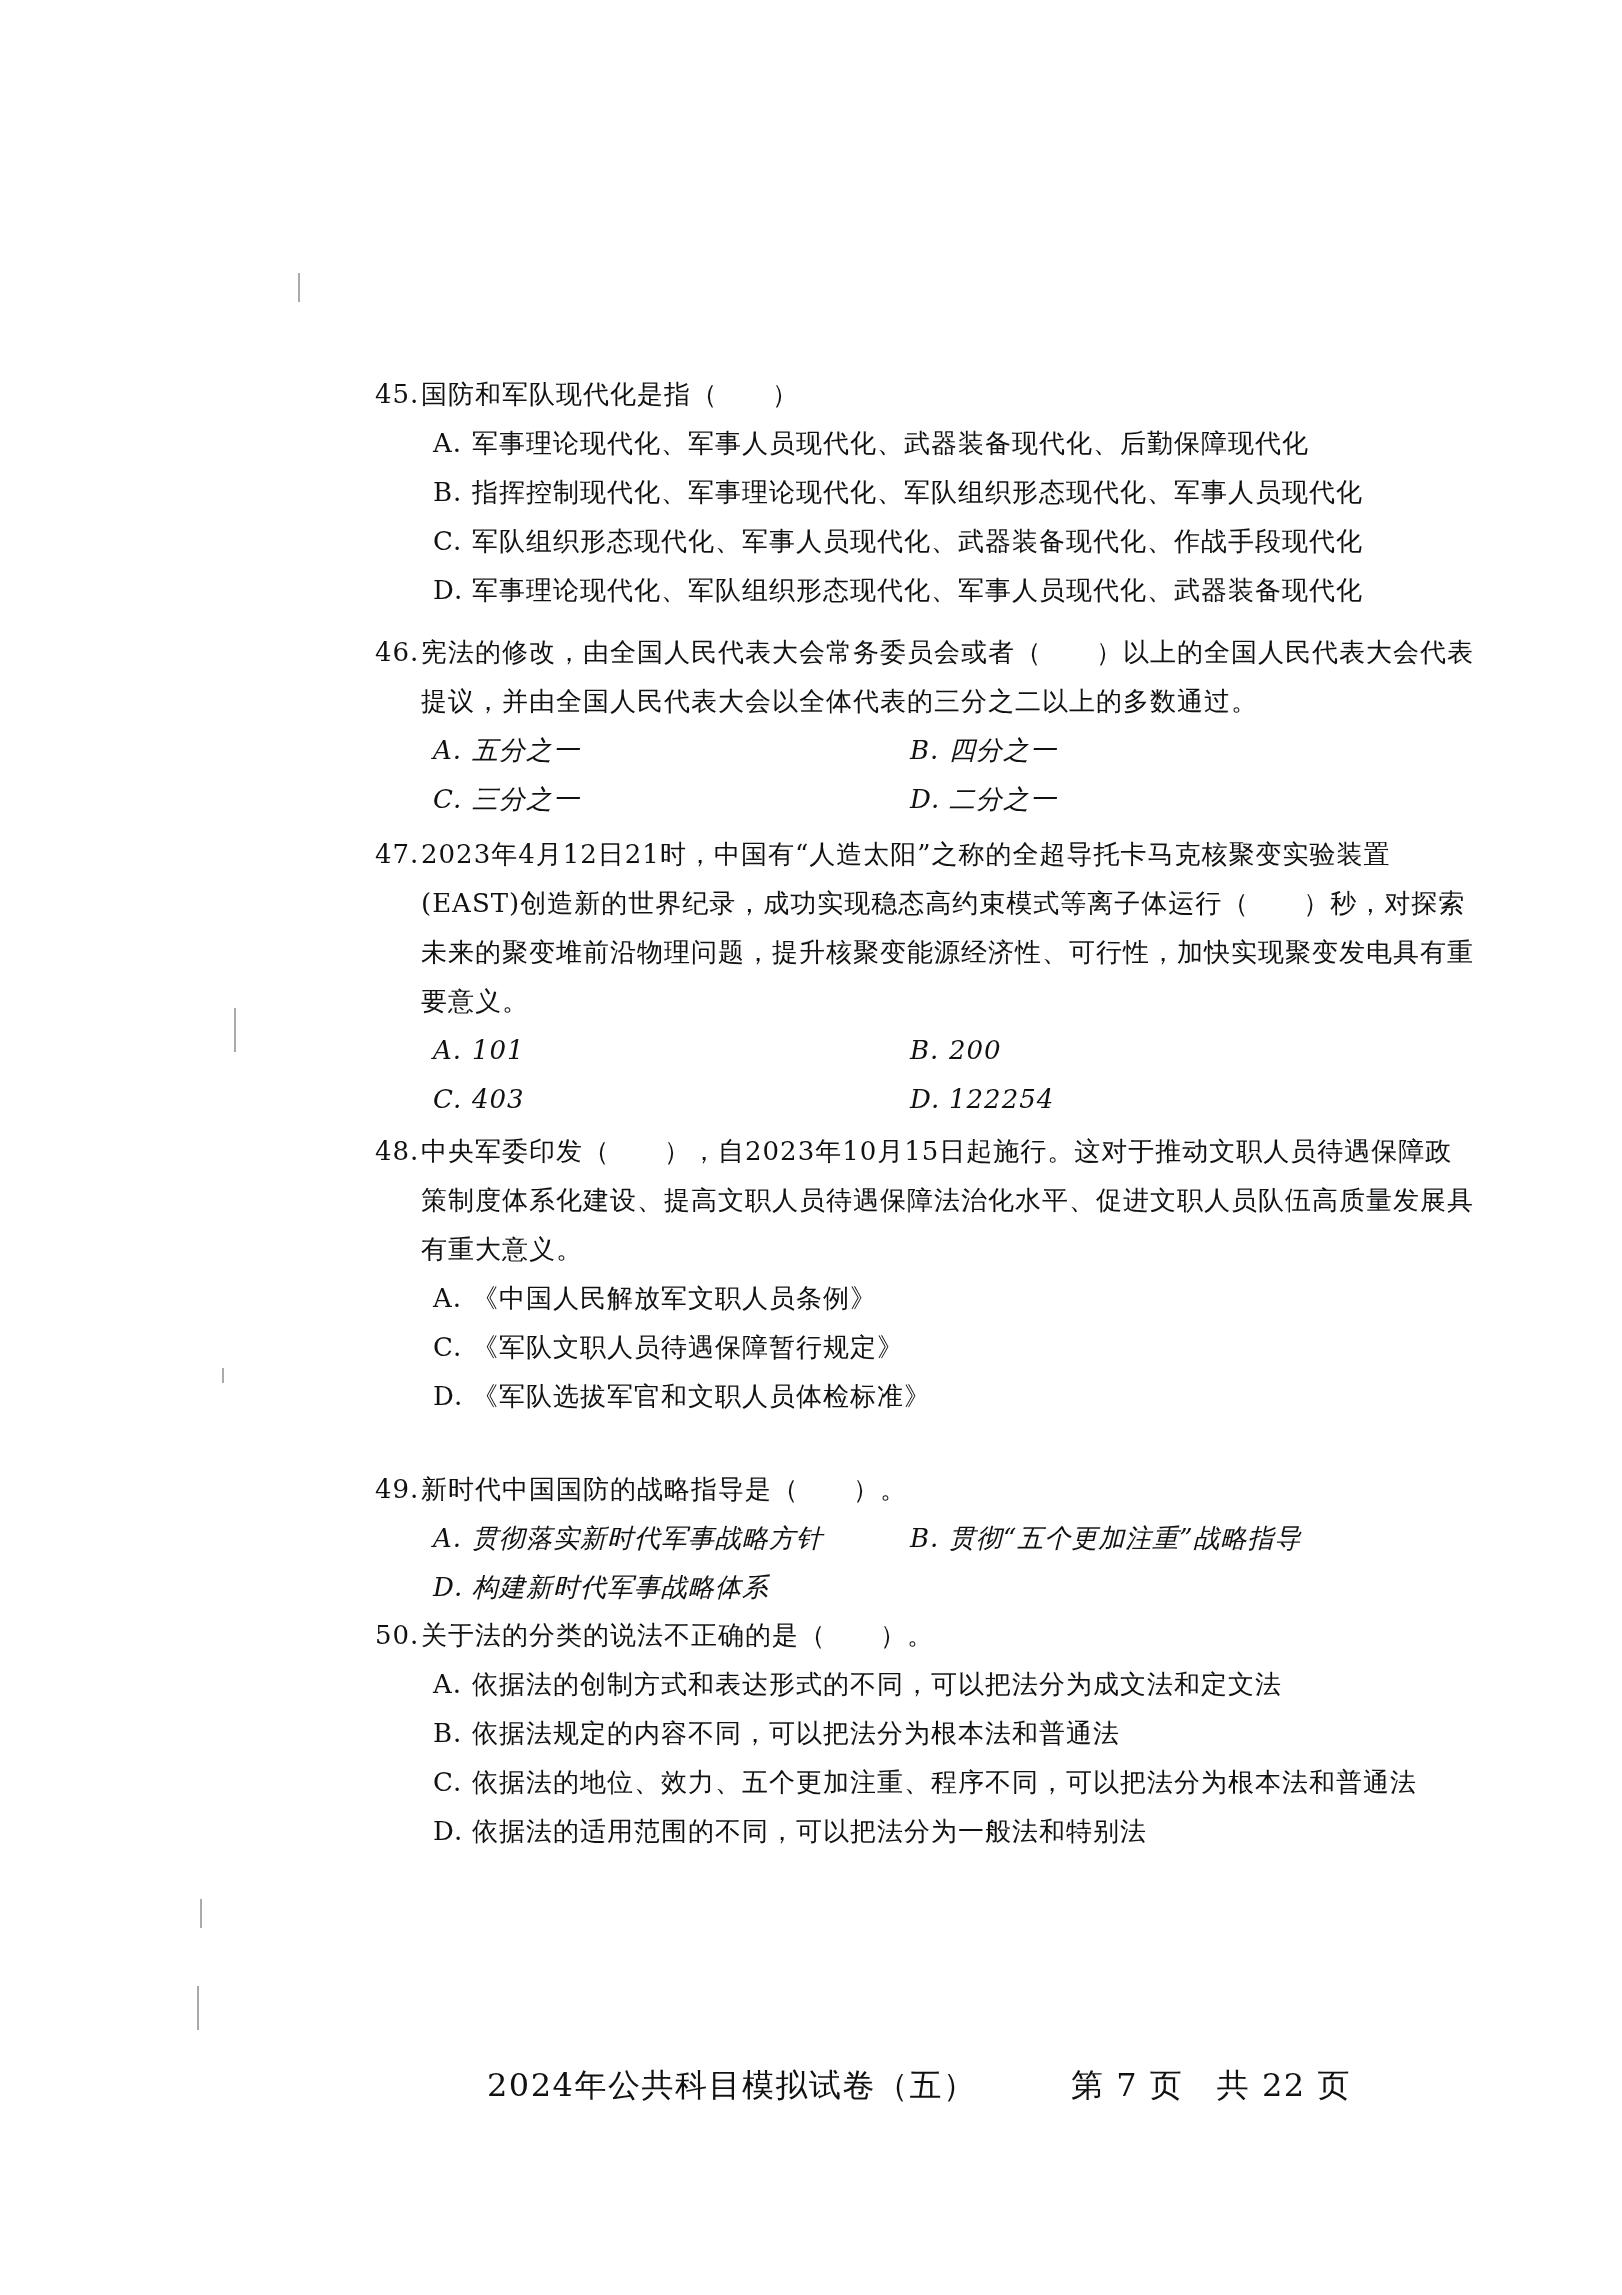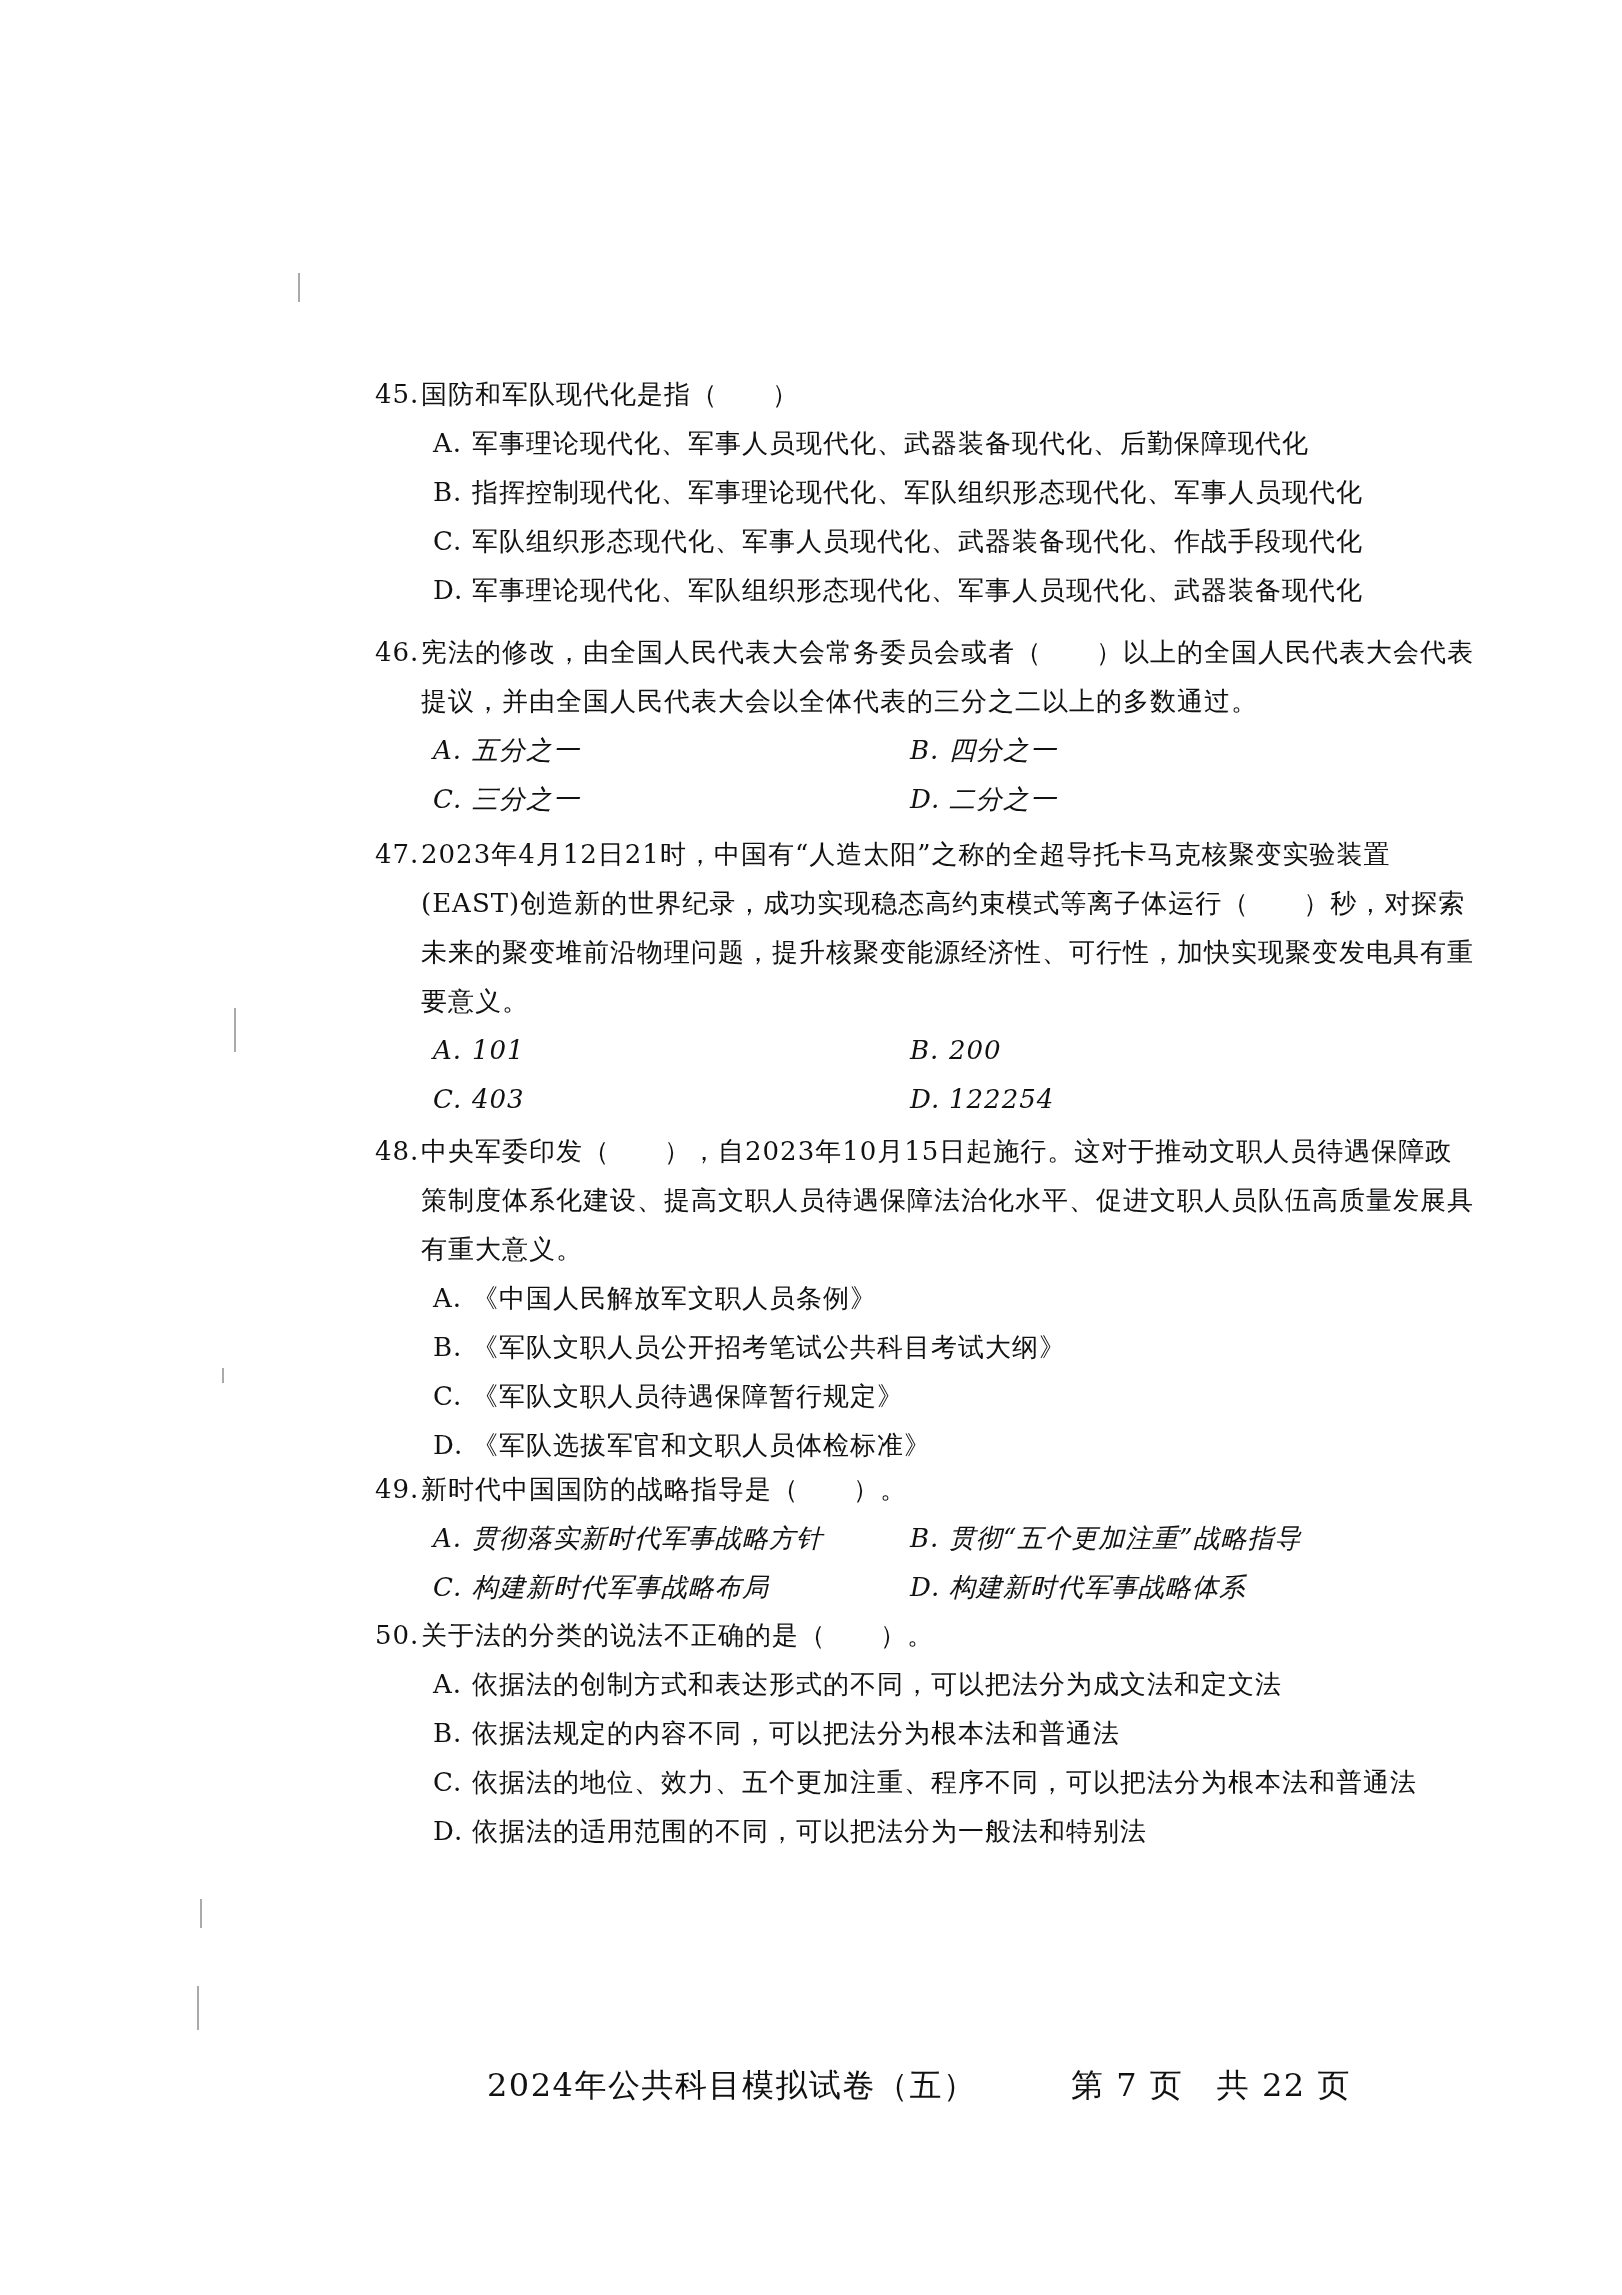--- a/index.html
+++ b/index.html
@@ -54,33 +54,31 @@
     </div>
     <div class="row2">
       <div class="cell"><span class="lbl">C.</span><span>403</span></div>
       <div class="cell"><span class="lbl">D.</span><span>122254</span></div>
     </div>
   </div>
 
   <div class="q" style="top:1127px">
     <div class="stem"><span class="num">48.</span><span>中央军委印发（　　），自2023年10月15日起施行。这对于推动文职人员待遇保障政策制度体系化建设、提高文职人员待遇保障法治化水平、促进文职人员队伍高质量发展具有重大意义。</span></div>
     <div class="opt"><span class="lbl">A.</span><span>《中国人民解放军文职人员条例》</span></div>
-    <div class="opt"><span class="lbl">B.</span><span>《军队文职人员公开招考笔试公共科目考试大纲》</span></div>
     <div class="opt"><span class="lbl">C.</span><span>《军队文职人员待遇保障暂行规定》</span></div>
     <div class="opt"><span class="lbl">D.</span><span>《军队选拔军官和文职人员体检标准》</span></div>
   </div>
 
   <div class="q" style="top:1465px">
     <div class="stem"><span class="num">49.</span><span>新时代中国国防的战略指导是（　　）。</span></div>
     <div class="row2">
       <div class="cell"><span class="lbl">A.</span><span>贯彻落实新时代军事战略方针</span></div>
       <div class="cell"><span class="lbl">B.</span><span>贯彻“五个更加注重”战略指导</span></div>
     </div>
     <div class="row2">
-      <div class="cell"><span class="lbl">C.</span><span>构建新时代军事战略布局</span></div>
       <div class="cell"><span class="lbl">D.</span><span>构建新时代军事战略体系</span></div>
     </div>
   </div>
 
   <div class="q" style="top:1611px">
     <div class="stem"><span class="num">50.</span><span>关于法的分类的说法不正确的是（　　）。</span></div>
     <div class="opt"><span class="lbl">A.</span><span>依据法的创制方式和表达形式的不同，可以把法分为成文法和定文法</span></div>
     <div class="opt"><span class="lbl">B.</span><span>依据法规定的内容不同，可以把法分为根本法和普通法</span></div>
     <div class="opt"><span class="lbl">C.</span><span>依据法的地位、效力、五个更加注重、程序不同，可以把法分为根本法和普通法</span></div>
     <div class="opt"><span class="lbl">D.</span><span>依据法的适用范围的不同，可以把法分为一般法和特别法</span></div>

